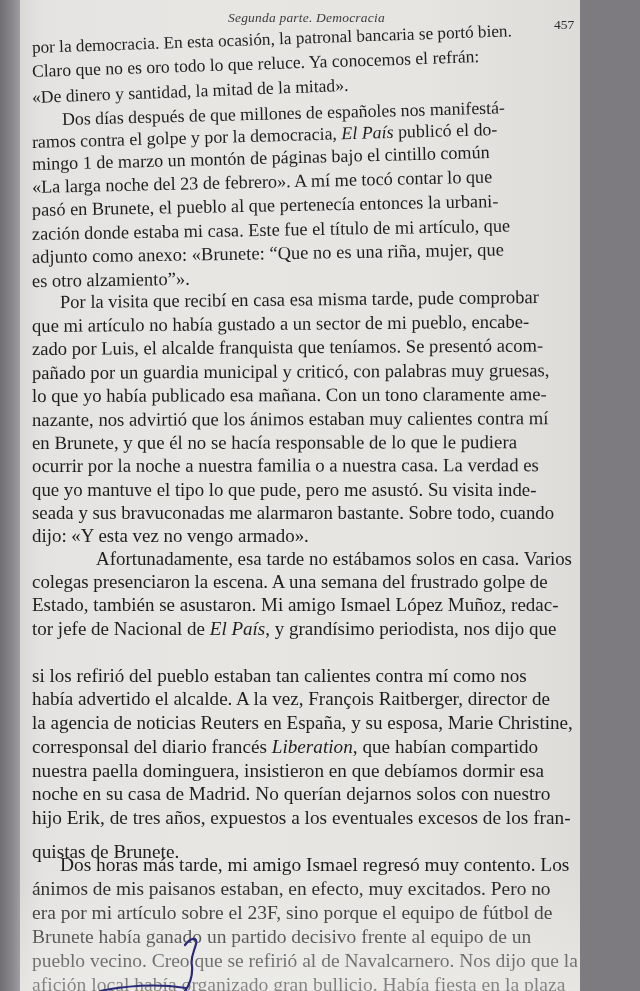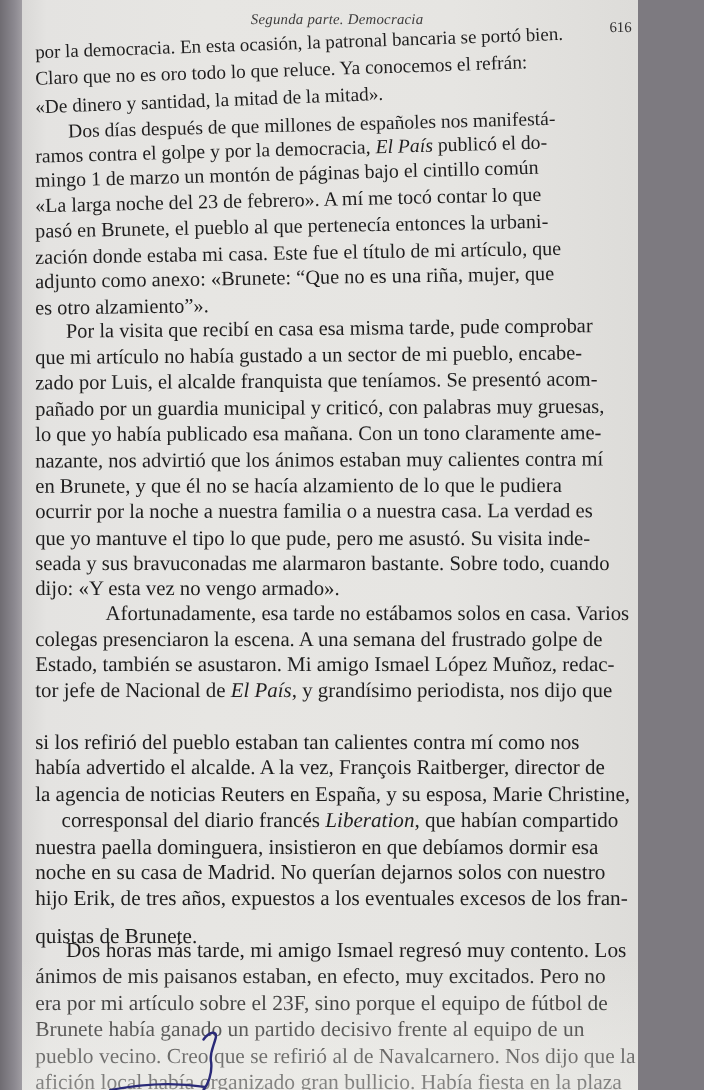--- a/index.html
+++ b/index.html
@@ -46,53 +46,53 @@
   }
 </style>
 </head>
 <body>
 
 <div class="binding"></div>
 
 <div class="page">
   <div class="header">
     <span class="running-head">Segunda parte. Democracia</span>
-    <span class="page-number">616</span>
+    <span class="page-number">457</span>
   </div>
   <div class="body-text" id="body-text">
       <div class="line" style="left: 12px; top: 37px; font-size: 17.2px; transform: rotate(-2deg);">por la democracia. En esta ocasión, la patronal bancaria se portó bien.</div>
       <div class="line" style="left: 12px; top: 60px; font-size: 17.6px; transform: rotate(-1.9deg);">Claro que no es oro todo lo que reluce. Ya conocemos el refrán:</div>
       <div class="line" style="left: 12px; top: 86px; font-size: 17.6px; transform: rotate(-2.2deg);">«De dinero y santidad, la mitad de la mitad».</div>
       <div class="line" style="left: 42px; top: 108px; font-size: 17.8px; transform: rotate(-1.5deg);">Dos días después de que millones de españoles nos manifestá-</div>
       <div class="line" style="left: 12px; top: 131px; font-size: 17.9px; transform: rotate(-1.6deg);">ramos contra el golpe y por la democracia, <i>El País</i> publicó el do-</div>
       <div class="line" style="left: 12px; top: 153px; font-size: 18.1px; transform: rotate(-1.5deg);">mingo 1 de marzo un montón de páginas bajo el cintillo común</div>
       <div class="line" style="left: 12px; top: 176px; font-size: 18.2px; transform: rotate(-1.3deg);">«La larga noche del 23 de febrero». A mí me tocó contar lo que</div>
       <div class="line" style="left: 12px; top: 199px; font-size: 18.3px; transform: rotate(-1.1deg);">pasó en Brunete, el pueblo al que pertenecía entonces la urbani-</div>
       <div class="line" style="left: 12px; top: 223px; font-size: 18.3px; transform: rotate(-1deg);">zación donde estaba mi casa. Este fue el título de mi artículo, que</div>
       <div class="line" style="left: 12px; top: 246px; font-size: 18.5px; transform: rotate(-0.9deg);">adjunto como anexo: «Brunete: “Que no es una riña, mujer, que</div>
       <div class="line" style="left: 12px; top: 270px; font-size: 18.5px; transform: rotate(-0.8deg);">es otro alzamiento”».</div>
       <div class="line" style="left: 40px; top: 291px; font-size: 18.5px; transform: rotate(-0.6deg);">Por la visita que recibí en casa esa misma tarde, pude comprobar</div>
       <div class="line" style="left: 12px; top: 315px; font-size: 18.6px; transform: rotate(-0.5deg);">que mi artículo no había gustado a un sector de mi pueblo, encabe-</div>
       <div class="line" style="left: 12px; top: 338px; font-size: 18.6px; transform: rotate(-0.4deg);">zado por Luis, el alcalde franquista que teníamos. Se presentó acom-</div>
       <div class="line" style="left: 12px; top: 362px; font-size: 18.6px; transform: rotate(-0.3deg);">pañado por un guardia municipal y criticó, con palabras muy gruesas,</div>
       <div class="line" style="left: 12px; top: 385px; font-size: 18.7px; transform: rotate(-0.2deg);">lo que yo había publicado esa mañana. Con un tono claramente ame-</div>
       <div class="line" style="left: 12px; top: 409px; font-size: 18.7px; transform: rotate(-0.2deg);">nazante, nos advirtió que los ánimos estaban muy calientes contra mí</div>
-      <div class="line" style="left: 12px; top: 432px; font-size: 18.8px; transform: rotate(-0.1deg);">en Brunete, y que él no se hacía alzamiento de lo que le pudiera</div>
+      <div class="line" style="left: 12px; top: 432px; font-size: 18.8px; transform: rotate(-0.1deg);">en Brunete, y que él no se hacía responsable de lo que le pudiera</div>
       <div class="line" style="left: 12px; top: 455px; font-size: 18.8px; transform: rotate(-0.1deg);">ocurrir por la noche a nuestra familia o a nuestra casa. La verdad es</div>
       <div class="line" style="left: 12px; top: 479px; font-size: 18.8px; transform: rotate(0deg);">que yo mantuve el tipo lo que pude, pero me asustó. Su visita inde-</div>
       <div class="line" style="left: 12px; top: 502px; font-size: 18.8px; transform: rotate(0deg);">seada y sus bravuconadas me alarmaron bastante. Sobre todo, cuando</div>
       <div class="line" style="left: 12px; top: 525px; font-size: 18.9px; transform: rotate(0deg);">dijo: «Y esta vez no vengo armado».</div>
       <div class="line" style="left: 40px; top: 548px; font-size: 18.9px; transform: rotate(0deg); margin-left: 36px;">Afortunadamente, esa tarde no estábamos solos en casa. Varios</div>
       <div class="line" style="left: 12px; top: 571px; font-size: 18.9px; transform: rotate(0deg);">colegas presenciaron la escena. A una semana del frustrado golpe de</div>
       <div class="line" style="left: 12px; top: 618px; font-size: 19px; transform: rotate(0deg);">tor jefe de Nacional de <i>El País</i>, y grandísimo periodista, nos dijo que</div>
       <div class="line" style="left: 12px; top: 594px; font-size: 19px; transform: rotate(0deg);">Estado, también se asustaron. Mi amigo Ismael López Muñoz, redac-</div>
       <div class="line" style="left: 12px; top: 665px; font-size: 19.1px; transform: rotate(0deg);">si los refirió del pueblo estaban tan calientes contra mí como nos</div>
       <div class="line" style="left: 12px; top: 688px; font-size: 19.1px; transform: rotate(0deg);">había advertido el alcalde. A la vez, François Raitberger, director de</div>
       <div class="line" style="left: 12px; top: 712px; font-size: 19.1px; transform: rotate(0deg);">la agencia de noticias Reuters en España, y su esposa, Marie Christine,</div>
-      <div class="line" style="left: 12px; top: 736px; font-size: 19.2px; transform: rotate(0deg); margin-left: 24px;">corresponsal del diario francés <i>Liberation</i>, que habían compartido</div>
+      <div class="line" style="left: 12px; top: 736px; font-size: 19.2px; transform: rotate(0deg);">corresponsal del diario francés <i>Liberation</i>, que habían compartido</div>
       <div class="line" style="left: 12px; top: 760px; font-size: 19.2px; transform: rotate(0deg);">nuestra paella dominguera, insistieron en que debíamos dormir esa</div>
       <div class="line" style="left: 12px; top: 783px; font-size: 19.3px; transform: rotate(0deg);">noche en su casa de Madrid. No querían dejarnos solos con nuestro</div>
       <div class="line" style="left: 12px; top: 807px; font-size: 19.3px; transform: rotate(0deg);">hijo Erik, de tres años, expuestos a los eventuales excesos de los fran-</div>
       <div class="line" style="left: 12px; top: 831px; font-size: 19.3px; transform: rotate(0deg); margin-top: 10px;">quistas de Brunete.</div>
       <div class="line" style="left: 40px; top: 854px; font-size: 19.4px; transform: rotate(0deg);">Dos horas más tarde, mi amigo Ismael regresó muy contento. Los</div>
       <div class="line" style="left: 12px; top: 878px; font-size: 19.4px; transform: rotate(0deg);">ánimos de mis paisanos estaban, en efecto, muy excitados. Pero no</div>
       <div class="line" style="left: 12px; top: 902px; font-size: 19.5px; transform: rotate(0deg);">era por mi artículo sobre el 23F, sino porque el equipo de fútbol de</div>
       <div class="line" style="left: 12px; top: 926px; font-size: 19.5px; transform: rotate(0deg);">Brunete había ganado un partido decisivo frente al equipo de un</div>
       <div class="line" style="left: 12px; top: 950px; font-size: 19.5px; transform: rotate(0deg);">pueblo vecino. Creo que se refirió al de Navalcarnero. Nos dijo que la</div>
       <div class="line" style="left: 12px; top: 974px; font-size: 19.6px; transform: rotate(0deg);">afición local había organizado gran bullicio. Había fiesta en la plaza</div>

